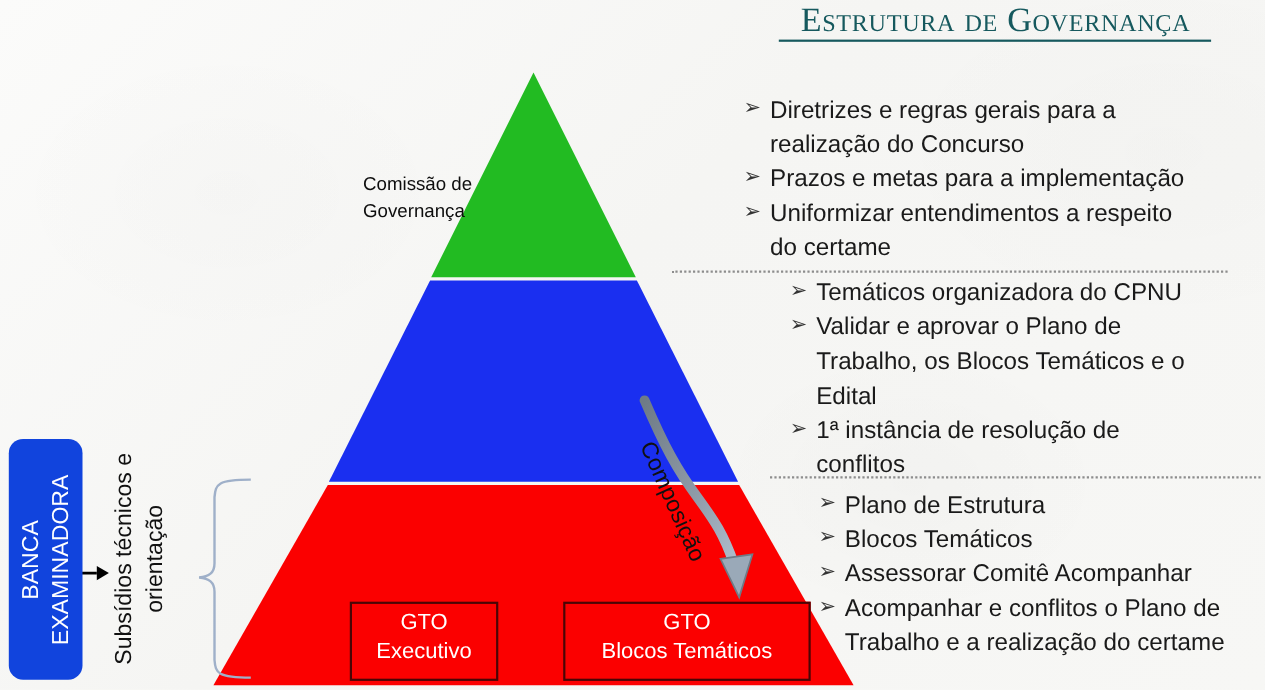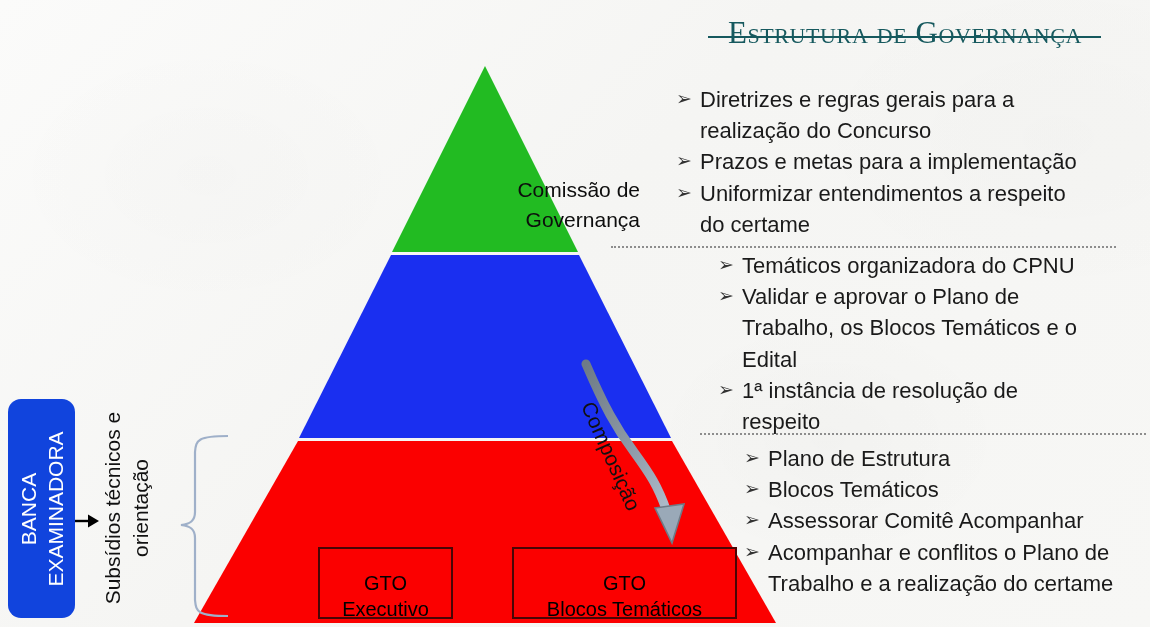--- a/index.html
+++ b/index.html
@@ -36,63 +36,61 @@
     text-align: center;
   }
   #title-text {
     font-family: "Liberation Serif", serif;
     font-variant: small-caps;
     font-size: 31px;
     letter-spacing: 0.6px;
     color: #16595e;
     white-space: nowrap;
     line-height: 1.05;
-    margin-top: 15px;
   }
   #title-underline {
     position: absolute;
     left: 8px;
     top: 34px;
     width: 393px;
     height: 2px;
     background: #16595e;
   }
 
   
   #pyramid {
     position: absolute;
     left: 190px;
     top: 60px;
     width: 590px;
     height: 567px;
   }
   .tier-label {
     position: absolute;
-    text-align: right;
+    text-align: left;
     color: #0d0d0d;
-    font-size: 21px;
+    font-size: 17px;
     line-height: 1.42;
     white-space: pre-line;
     pointer-events: none;
-    margin-top: 19px;
   }
   #label-green  { left: 140px; top: 96px;  width: 310px; }
   #label-blue   { left: 110px; top: 248px; width: 370px; }
   #label-red    { left: 60px;  top: 436px; width: 470px; }
 
   
   .gto-box {
     position: absolute;
     border: 2px solid #4a0505;
     background: #fb0000;
-    color: #000000;
+    color: #ffffff;
     font-size: 20px;
     line-height: 1.28;
     text-align: center;
-    padding-top: 22px;
+    padding-top: 5px;
     box-sizing: border-box;
     white-space: pre-line;
   }
   #gto-exec   { left: 318px; top: 547px; width: 135px; height: 72px; }
   #gto-blocos { left: 512px; top: 547px; width: 225px; height: 72px; }
 
   
   #composicao-label {
     position: absolute;
     left: 598px;
@@ -290,21 +288,21 @@
     </div>
     <div class="bullet-row">
       <span class="bullet-marker">➢</span>
       <span class="bullet-text">Validar e aprovar o Plano de
 Trabalho, os Blocos Temáticos e o
 Edital</span>
     </div>
     <div class="bullet-row">
       <span class="bullet-marker">➢</span>
       <span class="bullet-text">1ª instância de resolução de
-respeito</span>
+conflitos</span>
     </div>
   </div>
 
   <div class="bullet-group" id="group-3">
     <div class="bullet-row">
       <span class="bullet-marker">➢</span>
       <span class="bullet-text">Plano de Estrutura</span>
     </div>
     <div class="bullet-row">
       <span class="bullet-marker">➢</span>

